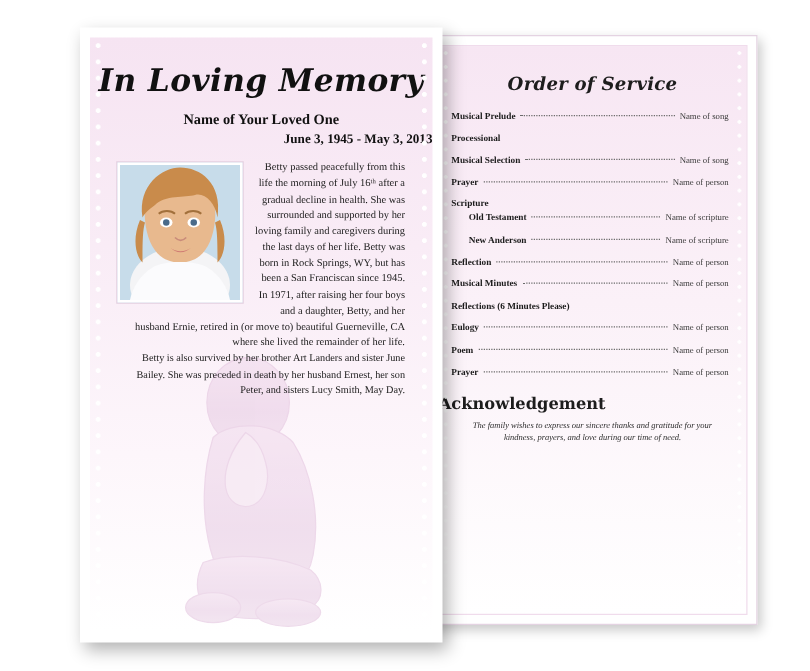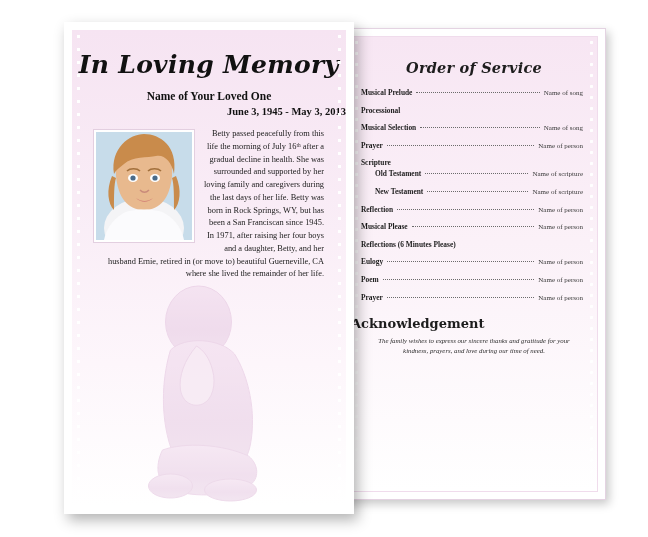--- a/index.html
+++ b/index.html
@@ -227,33 +227,33 @@
           <span class="val"></span>
         </div>
 
         <div class="order-row" style="margin-left:14px;">
           <span class="lbl">Old Testament</span>
           <span class="dots"></span>
           <span class="val">Name of scripture</span>
         </div>
 
         <div class="order-row" style="margin-left:14px;">
-          <span class="lbl">New Testament</span>
+          <span class="lbl">New Anderson</span>
           <span class="dots"></span>
           <span class="val">Name of scripture</span>
         </div>
 
         <div class="order-row">
           <span class="lbl">Reflection</span>
           <span class="dots"></span>
           <span class="val">Name of person</span>
         </div>
 
         <div class="order-row">
-          <span class="lbl">Musical Please</span>
+          <span class="lbl">Musical Minutes</span>
           <span class="dots"></span>
           <span class="val">Name of person</span>
         </div>
 
         <div class="order-row no-val">
           <span class="lbl">Reflections (6 Minutes Please)</span>
 
           <span class="val"></span>
         </div>
 
@@ -329,18 +329,19 @@
             <path d="M31 39 C34 36 41 36 44 39" stroke="#a2703c" stroke-width="1.6" fill="none"></path>
             <path d="M52 39 C55 36 62 36 65 39" stroke="#a2703c" stroke-width="1.6" fill="none"></path>
             <path d="M44 58 C47 61 50 61 53 58" stroke="#c98b7a" stroke-width="1.4" fill="none"></path>
             <path d="M40 66 C45 71 52 71 57 66 C52 70 45 70 40 66 Z" fill="#cf7b73"></path>
             <path d="M26 82 C34 76 62 76 70 82 C80 88 86 98 88 108 L8 108 C10 98 16 88 26 82 Z" fill="#fbfbfd"></path>
           </svg>
         </div>
 
         <div class="para lead">Betty passed peacefully from this life the morning of July 16ᵗʰ after a gradual decline in health.  She was surrounded and supported by her loving family and caregivers during the last days of her life.  Betty was born in Rock Springs, WY, but has been a San Franciscan since 1945.  In 1971, after raising her four boys and a daughter, Betty, and her husband Ernie, retired in (or move to) beautiful Guerneville, CA where she lived the remainder of her life.</div>
         <div class="clear"></div>
+        <div class="para">Betty is also survived by her brother Art Landers and sister June Bailey.  She was preceded in death by her husband Ernest, her son Peter, and sisters Lucy Smith, May Day.</div>
       </div>
 
     </div>
   </div>
 
 </div>
 
 </body></html>

